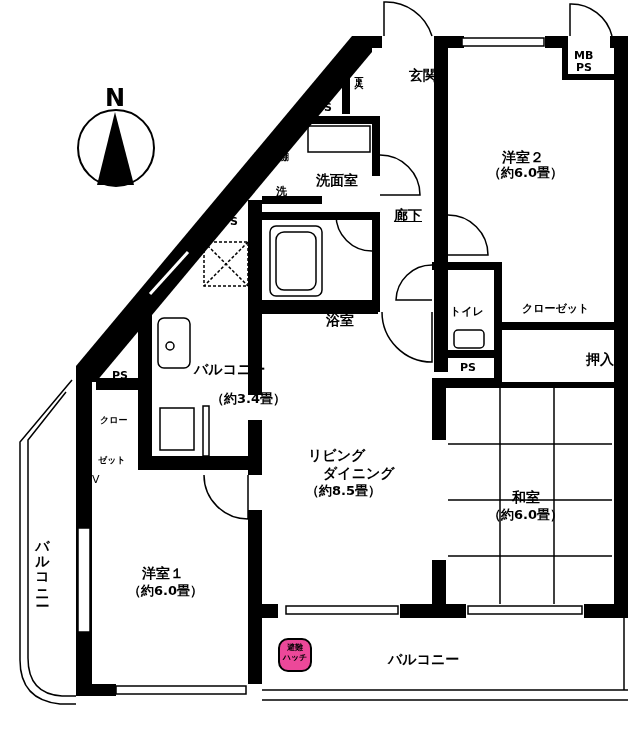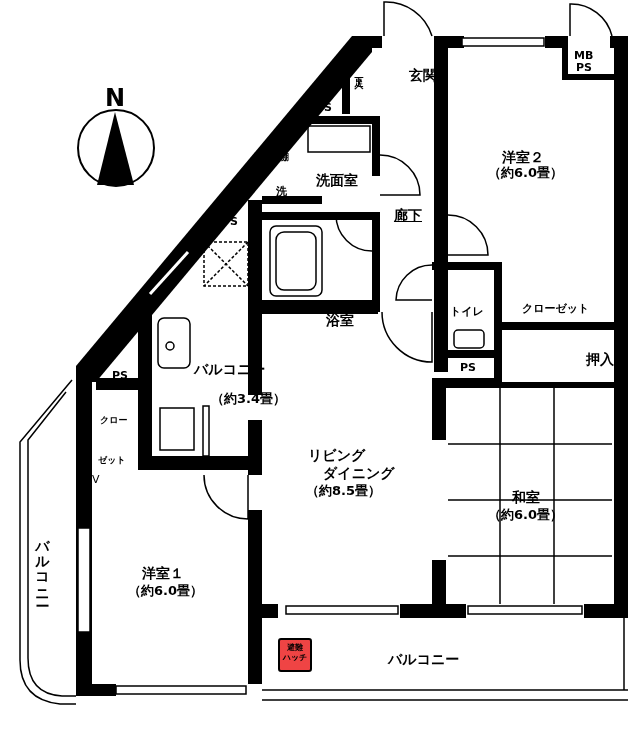--- a/index.html
+++ b/index.html
@@ -6,23 +6,23 @@
   body { width:635px; height:732px; position:relative; overflow:hidden;
          font-family:"DejaVu Sans", sans-serif; color:#000; }
   #plan { position:absolute; left:0; top:0; width:635px; height:732px; }
   .lbl { position:absolute; font-weight:bold; color:#000; white-space:nowrap;
          line-height:1; text-align:center; }
   .room { font-size:14px; }
   .area { font-size:13px; }
   .small { font-size:11px; }
   .tiny { font-size:9px; }
   .vert { writing-mode:vertical-rl; text-orientation:upright; letter-spacing:1px; }
-  .badge { position:absolute; border:2px solid #000; border-radius:3px;
+  .badge { position:absolute; border:2px solid #000; border-radius:10px;
            font-size:8px; font-weight:bold; text-align:center; line-height:10px;
-           background:#ef4444; }
+           background:#ec4899; }
 </style>
 </head>
 <body>
 
 <svg id="plan" viewBox="0 0 635 732" xmlns="http://www.w3.org/2000/svg">
   <g>
     <circle cx="116" cy="148" r="38" fill="none" stroke="#000" stroke-width="2"></circle>
     <polygon points="115,112 97,185 134,185" fill="#000"></polygon>
   </g>
 

